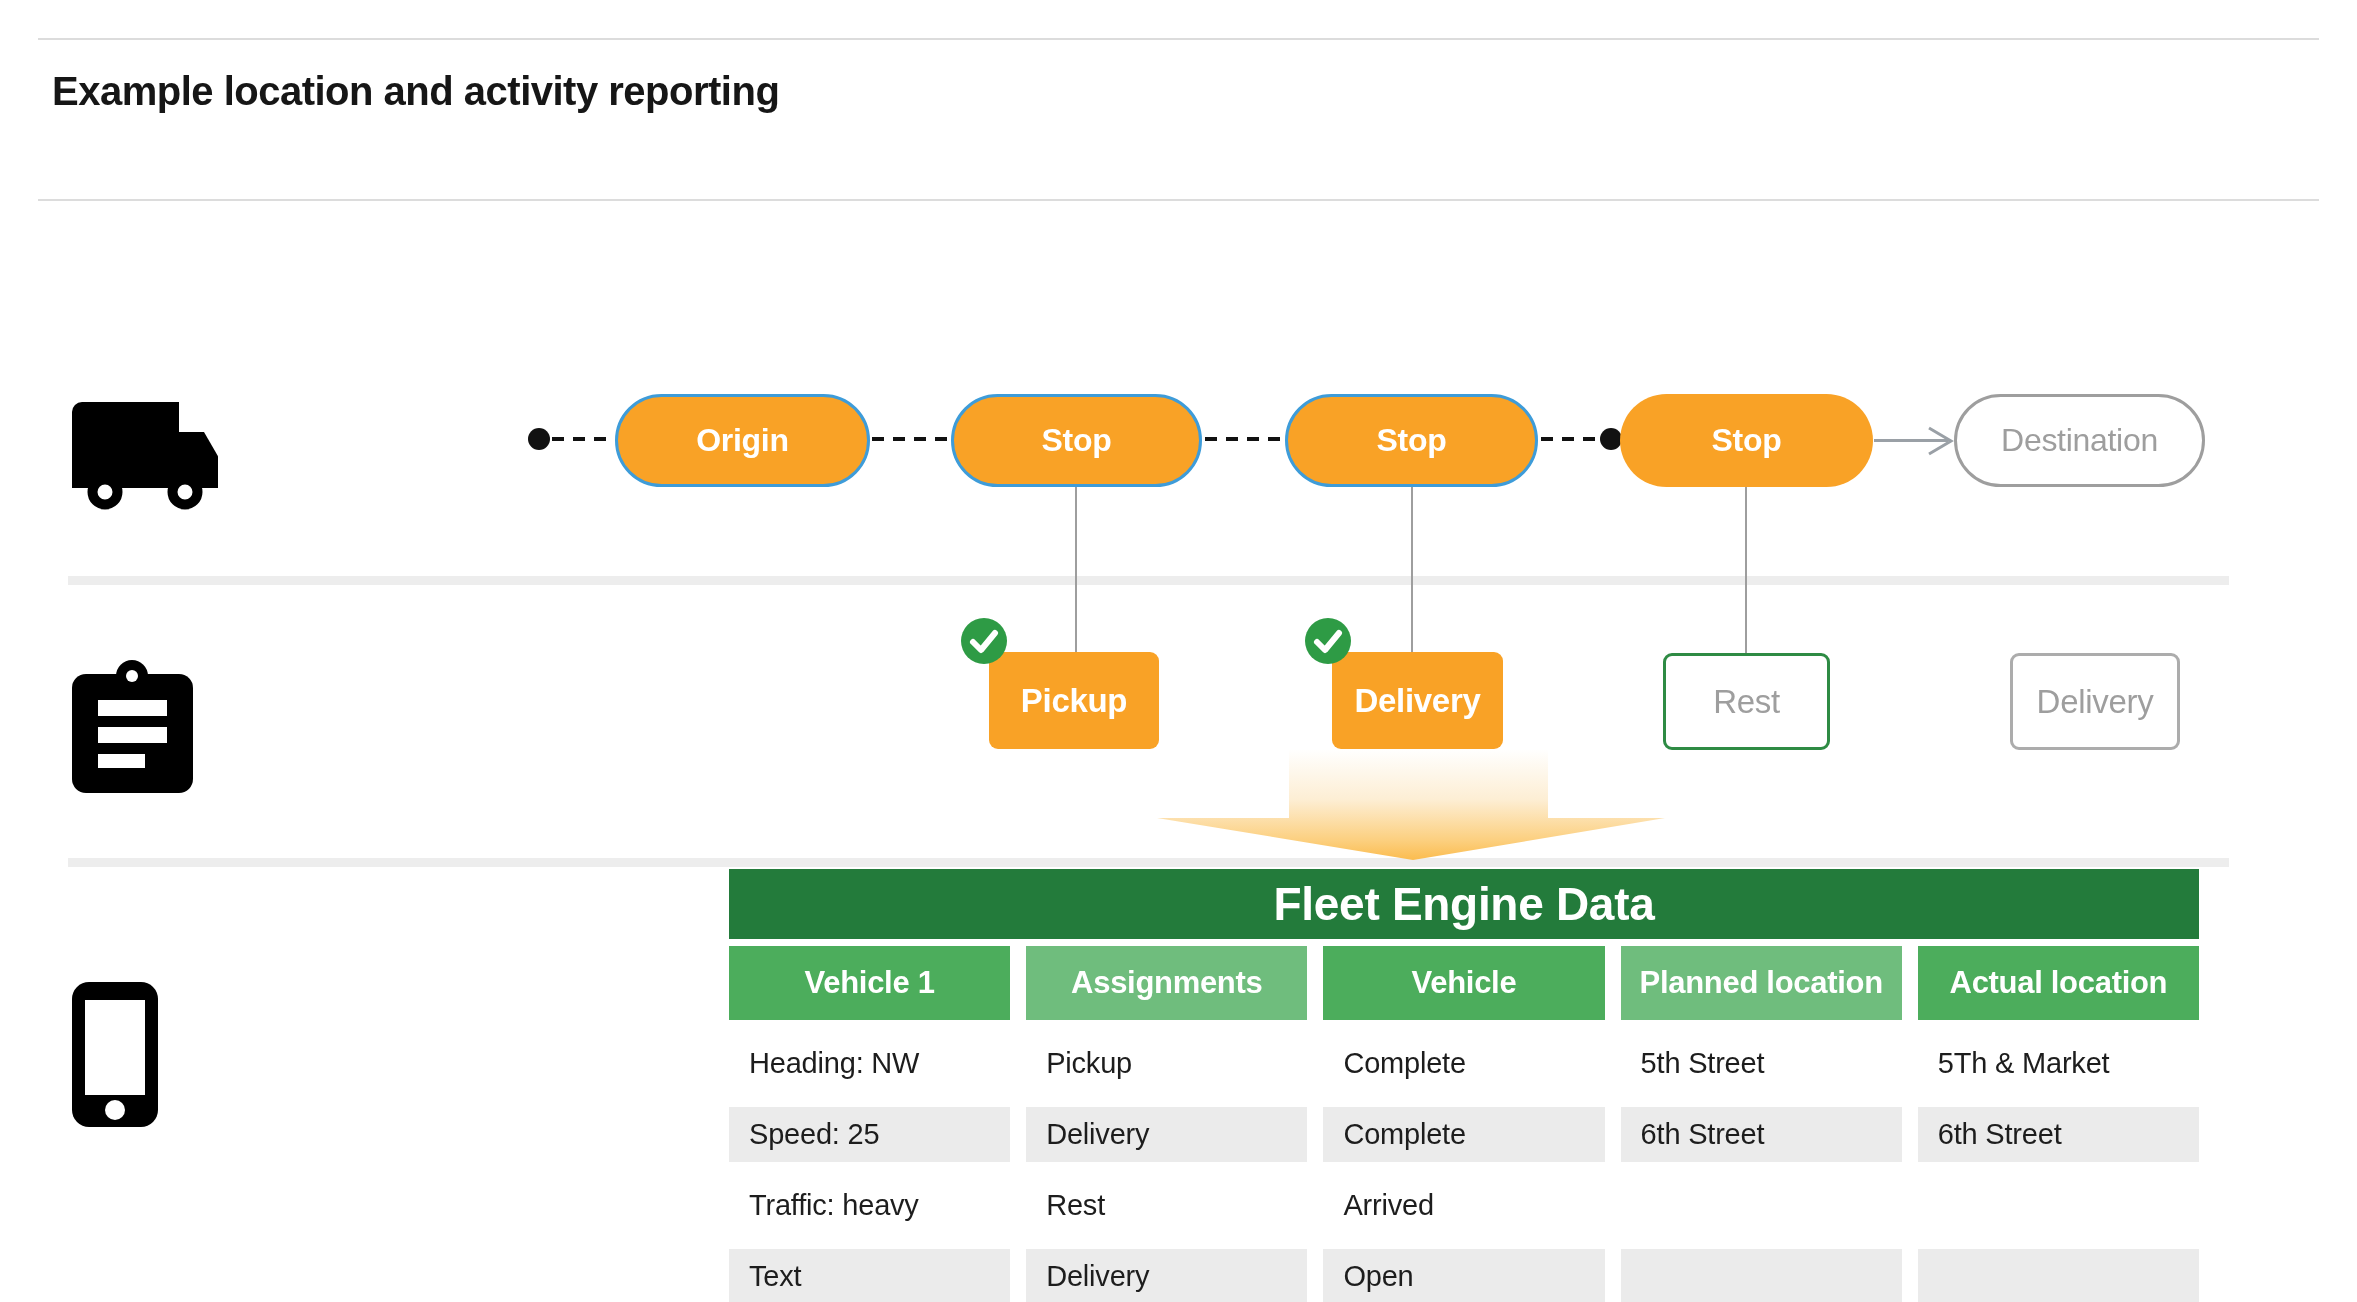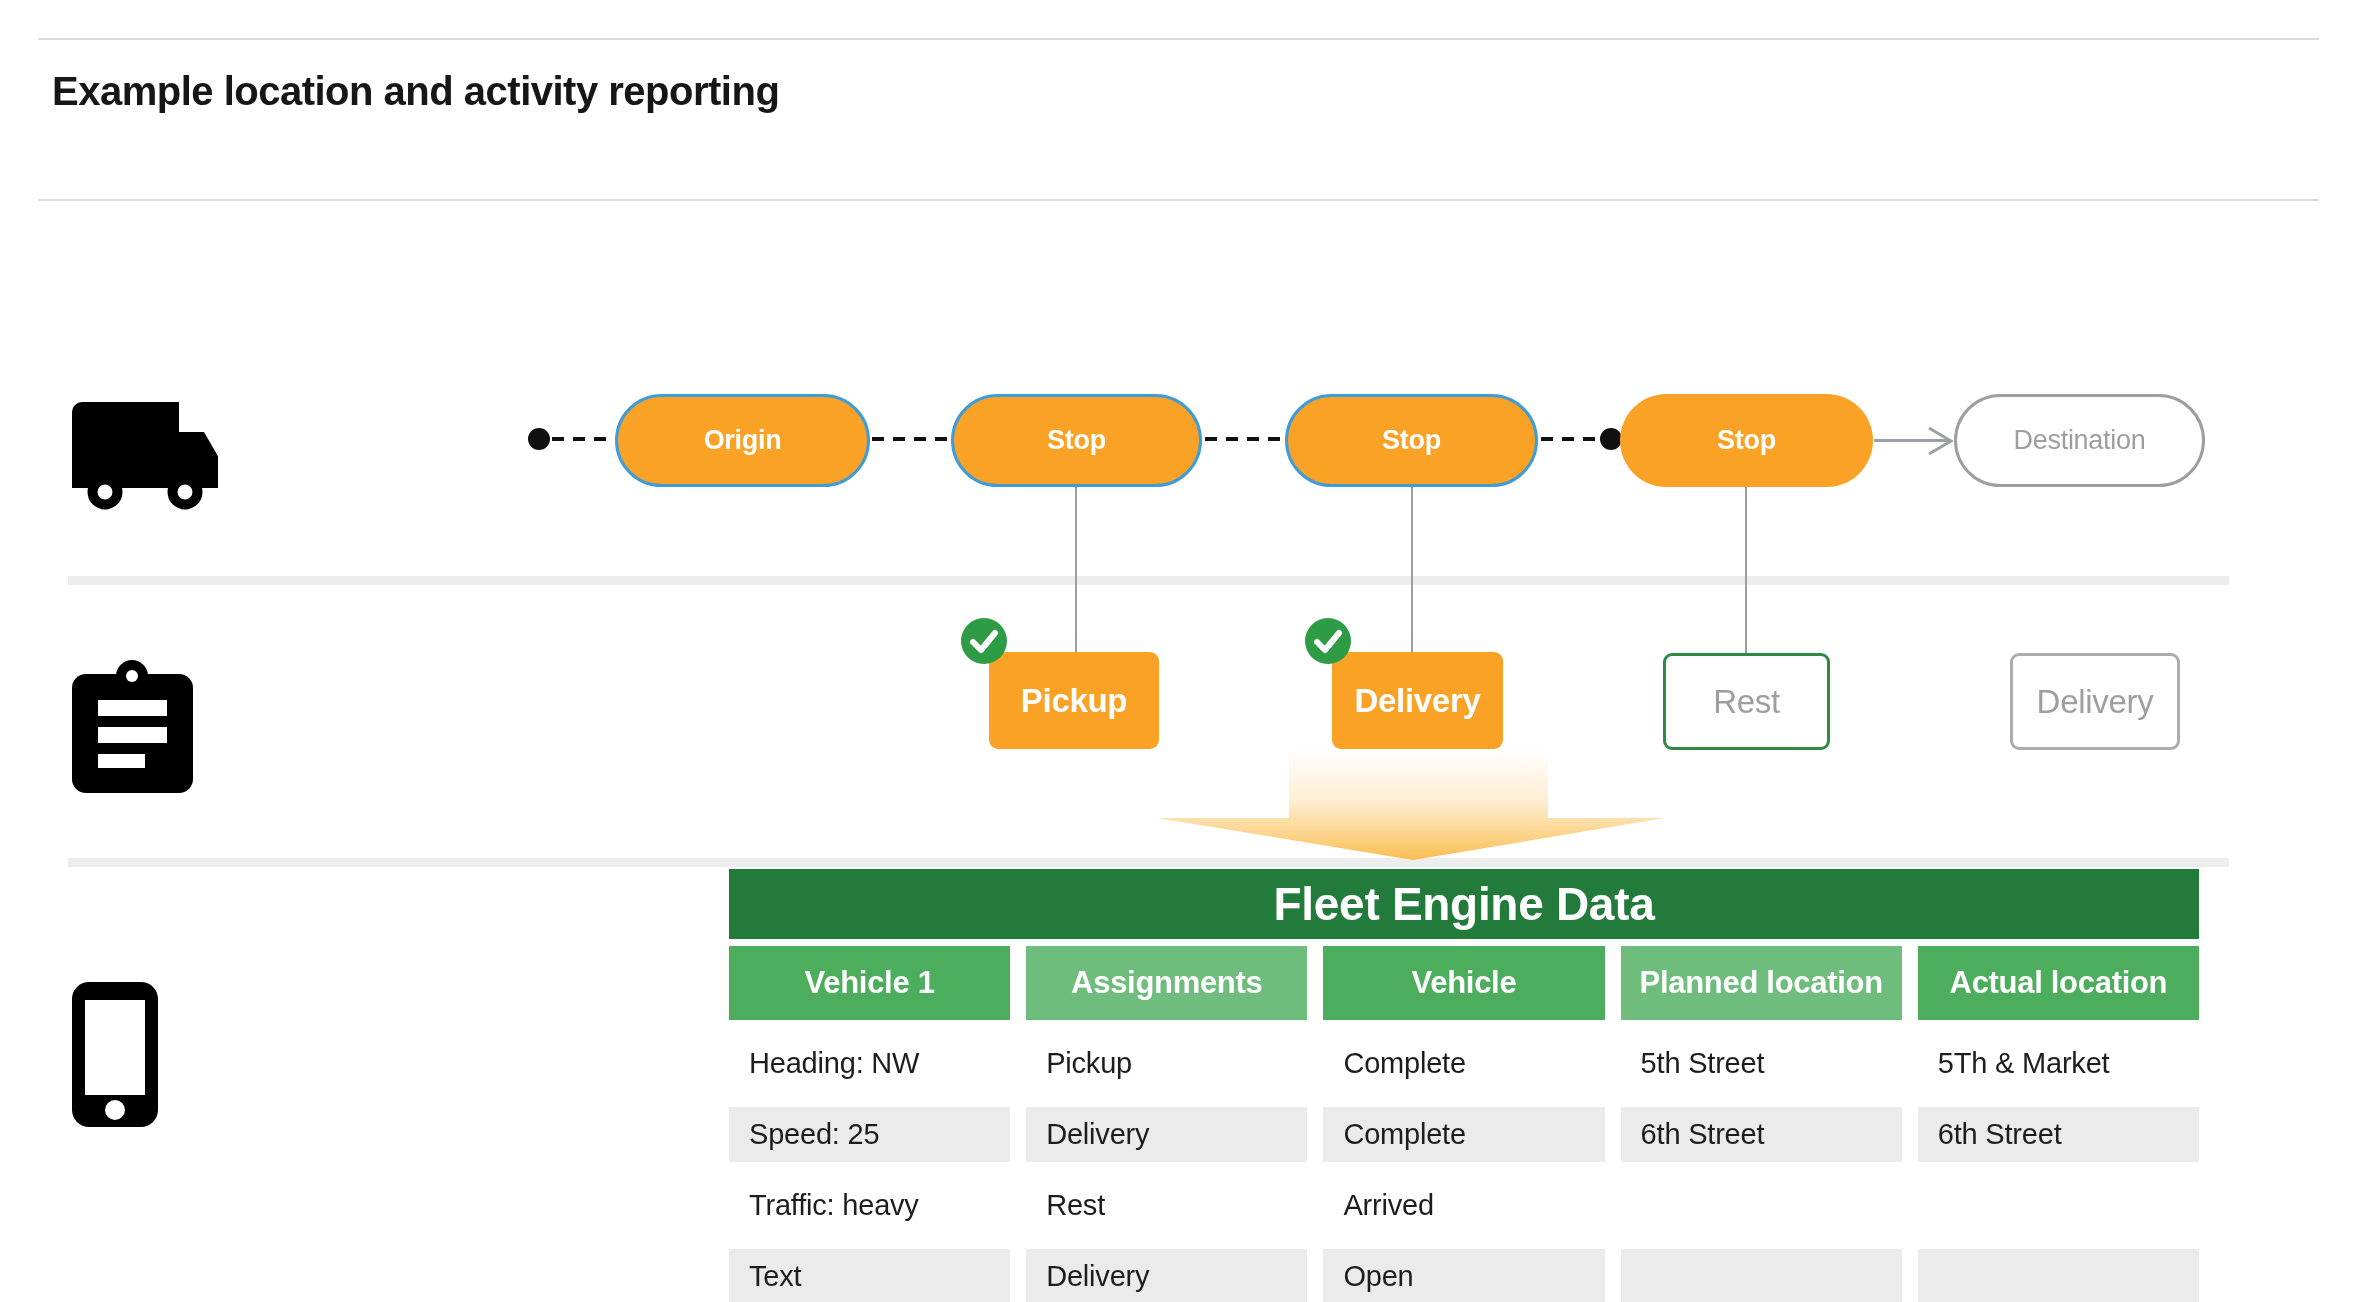--- a/index.html
+++ b/index.html
@@ -11,21 +11,21 @@
   .page-title{
     position:absolute;left:52px;top:68px;margin:0;
     font-size:40px;line-height:46px;font-weight:700;color:#161616;letter-spacing:-.5px;
   }
   .lane-divider{position:absolute;left:68px;width:2161px;height:9px;background:#ededed;z-index:0;}
 
   
   .pill{
     position:absolute;top:394px;height:93px;border-radius:48px;
     display:flex;align-items:center;justify-content:center;
-    font-size:27px;font-weight:700;letter-spacing:-.3px;box-sizing:border-box;z-index:3;
+    font-size:32px;font-weight:700;letter-spacing:-.3px;box-sizing:border-box;z-index:3;
   }
   .pill.filled{background:#f9a226;color:#ffffff;border:3px solid #3e9cd9;}
   .pill.filled-plain{background:#f9a226;color:#ffffff;border:none;}
   .pill.ghost{background:#ffffff;color:#9e9e9e;border:3px solid #9e9e9e;font-weight:500;}
 
   .dash-seg{position:absolute;top:437px;height:4px;z-index:2;
     background:repeating-linear-gradient(90deg,#111 0 12px,transparent 12px 21px);}
   .route-dot{position:absolute;width:22px;height:22px;border-radius:50%;background:#111;top:428px;z-index:2;}
 
   .connector{position:absolute;width:2px;background:#9e9e9e;top:486px;height:167px;z-index:1;}

